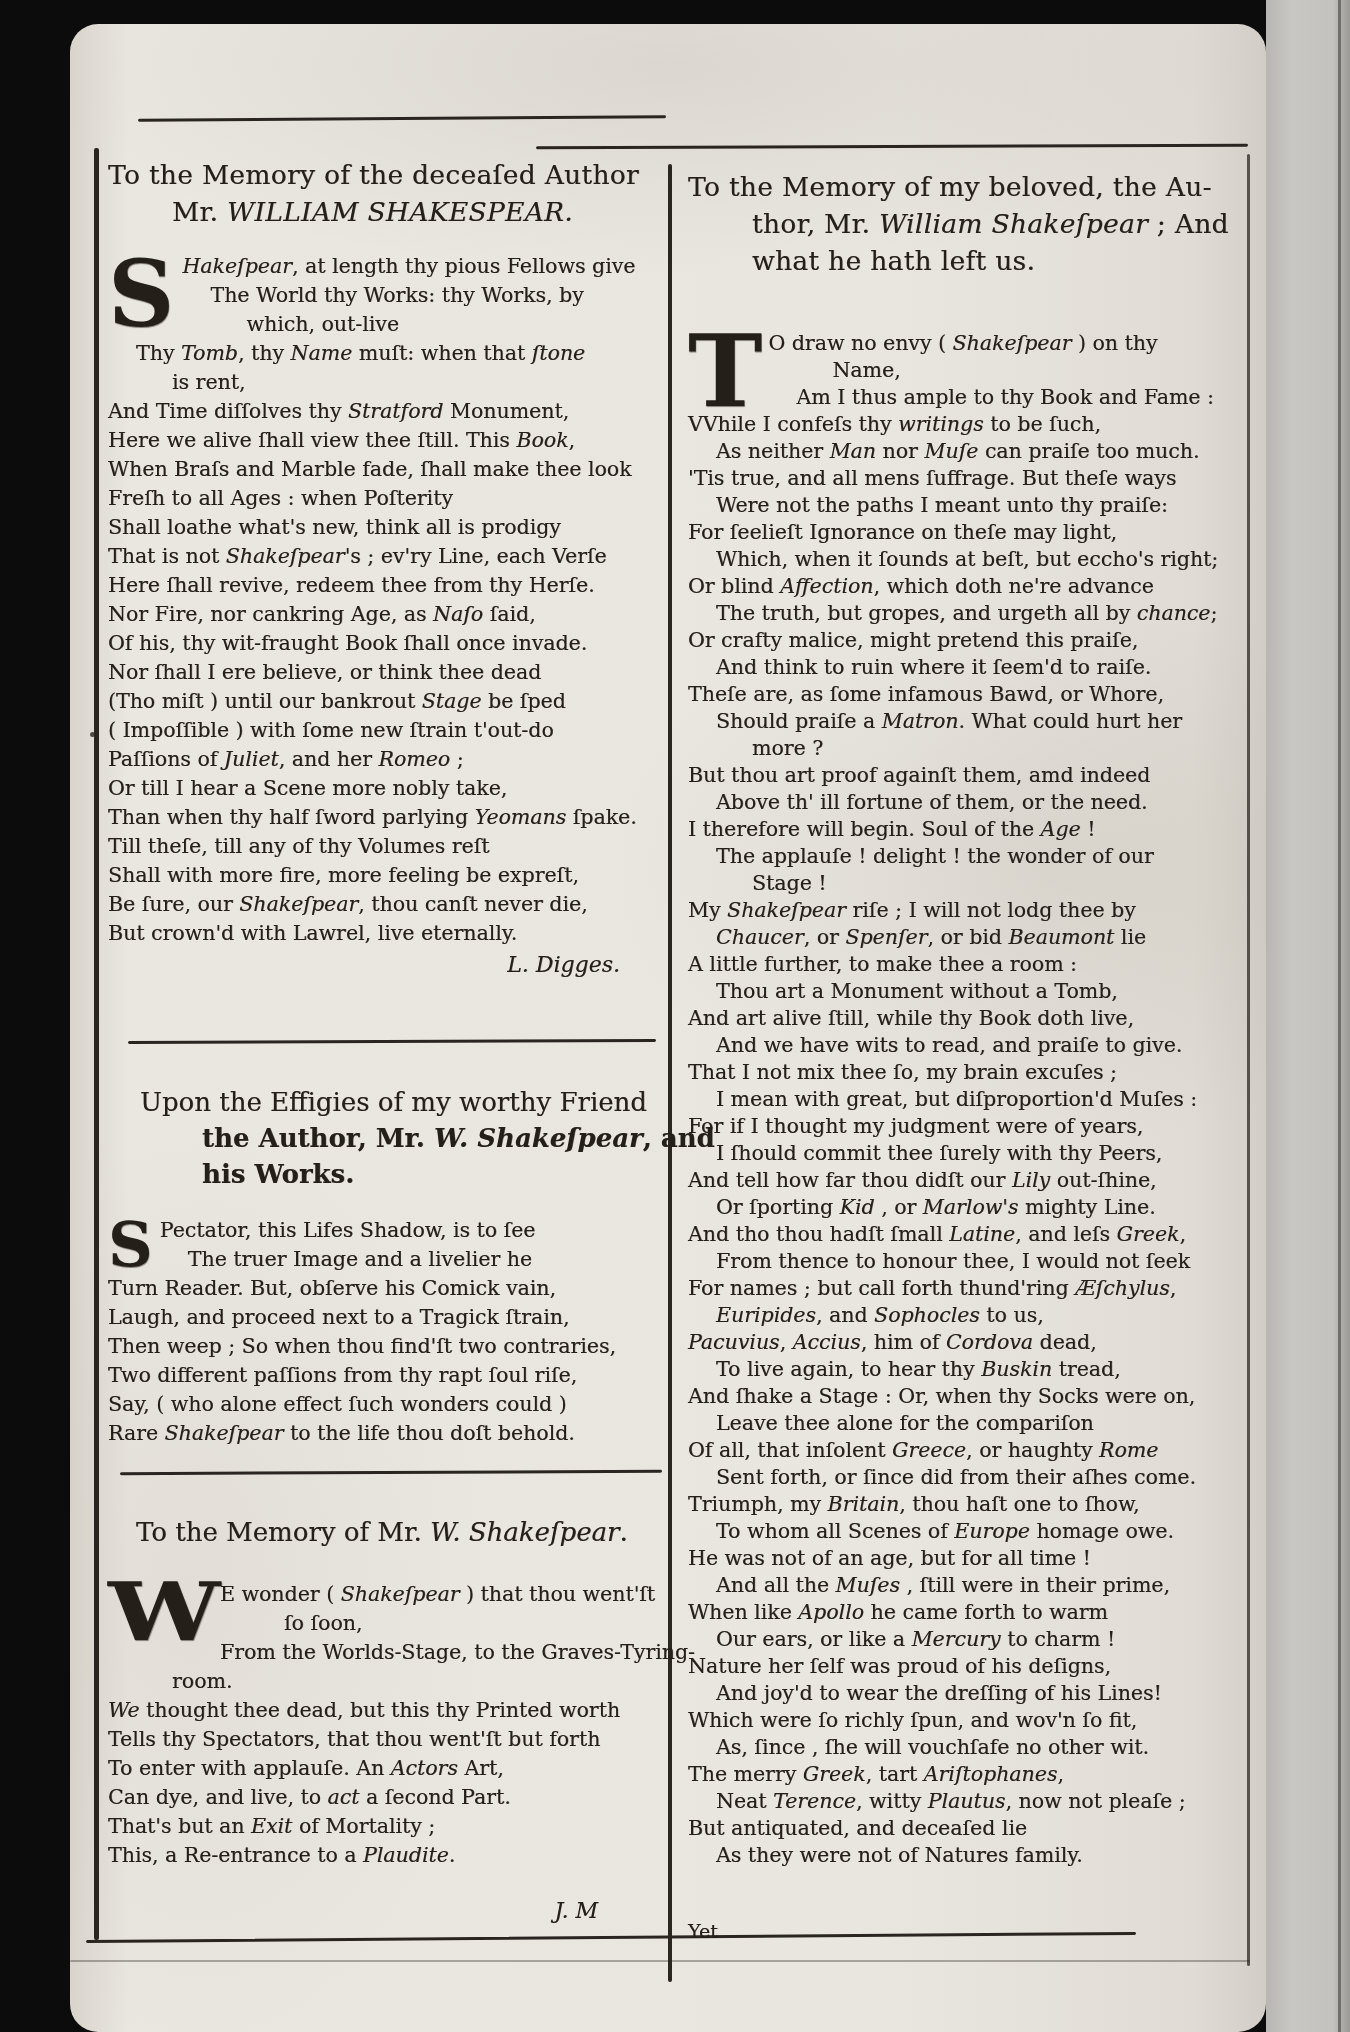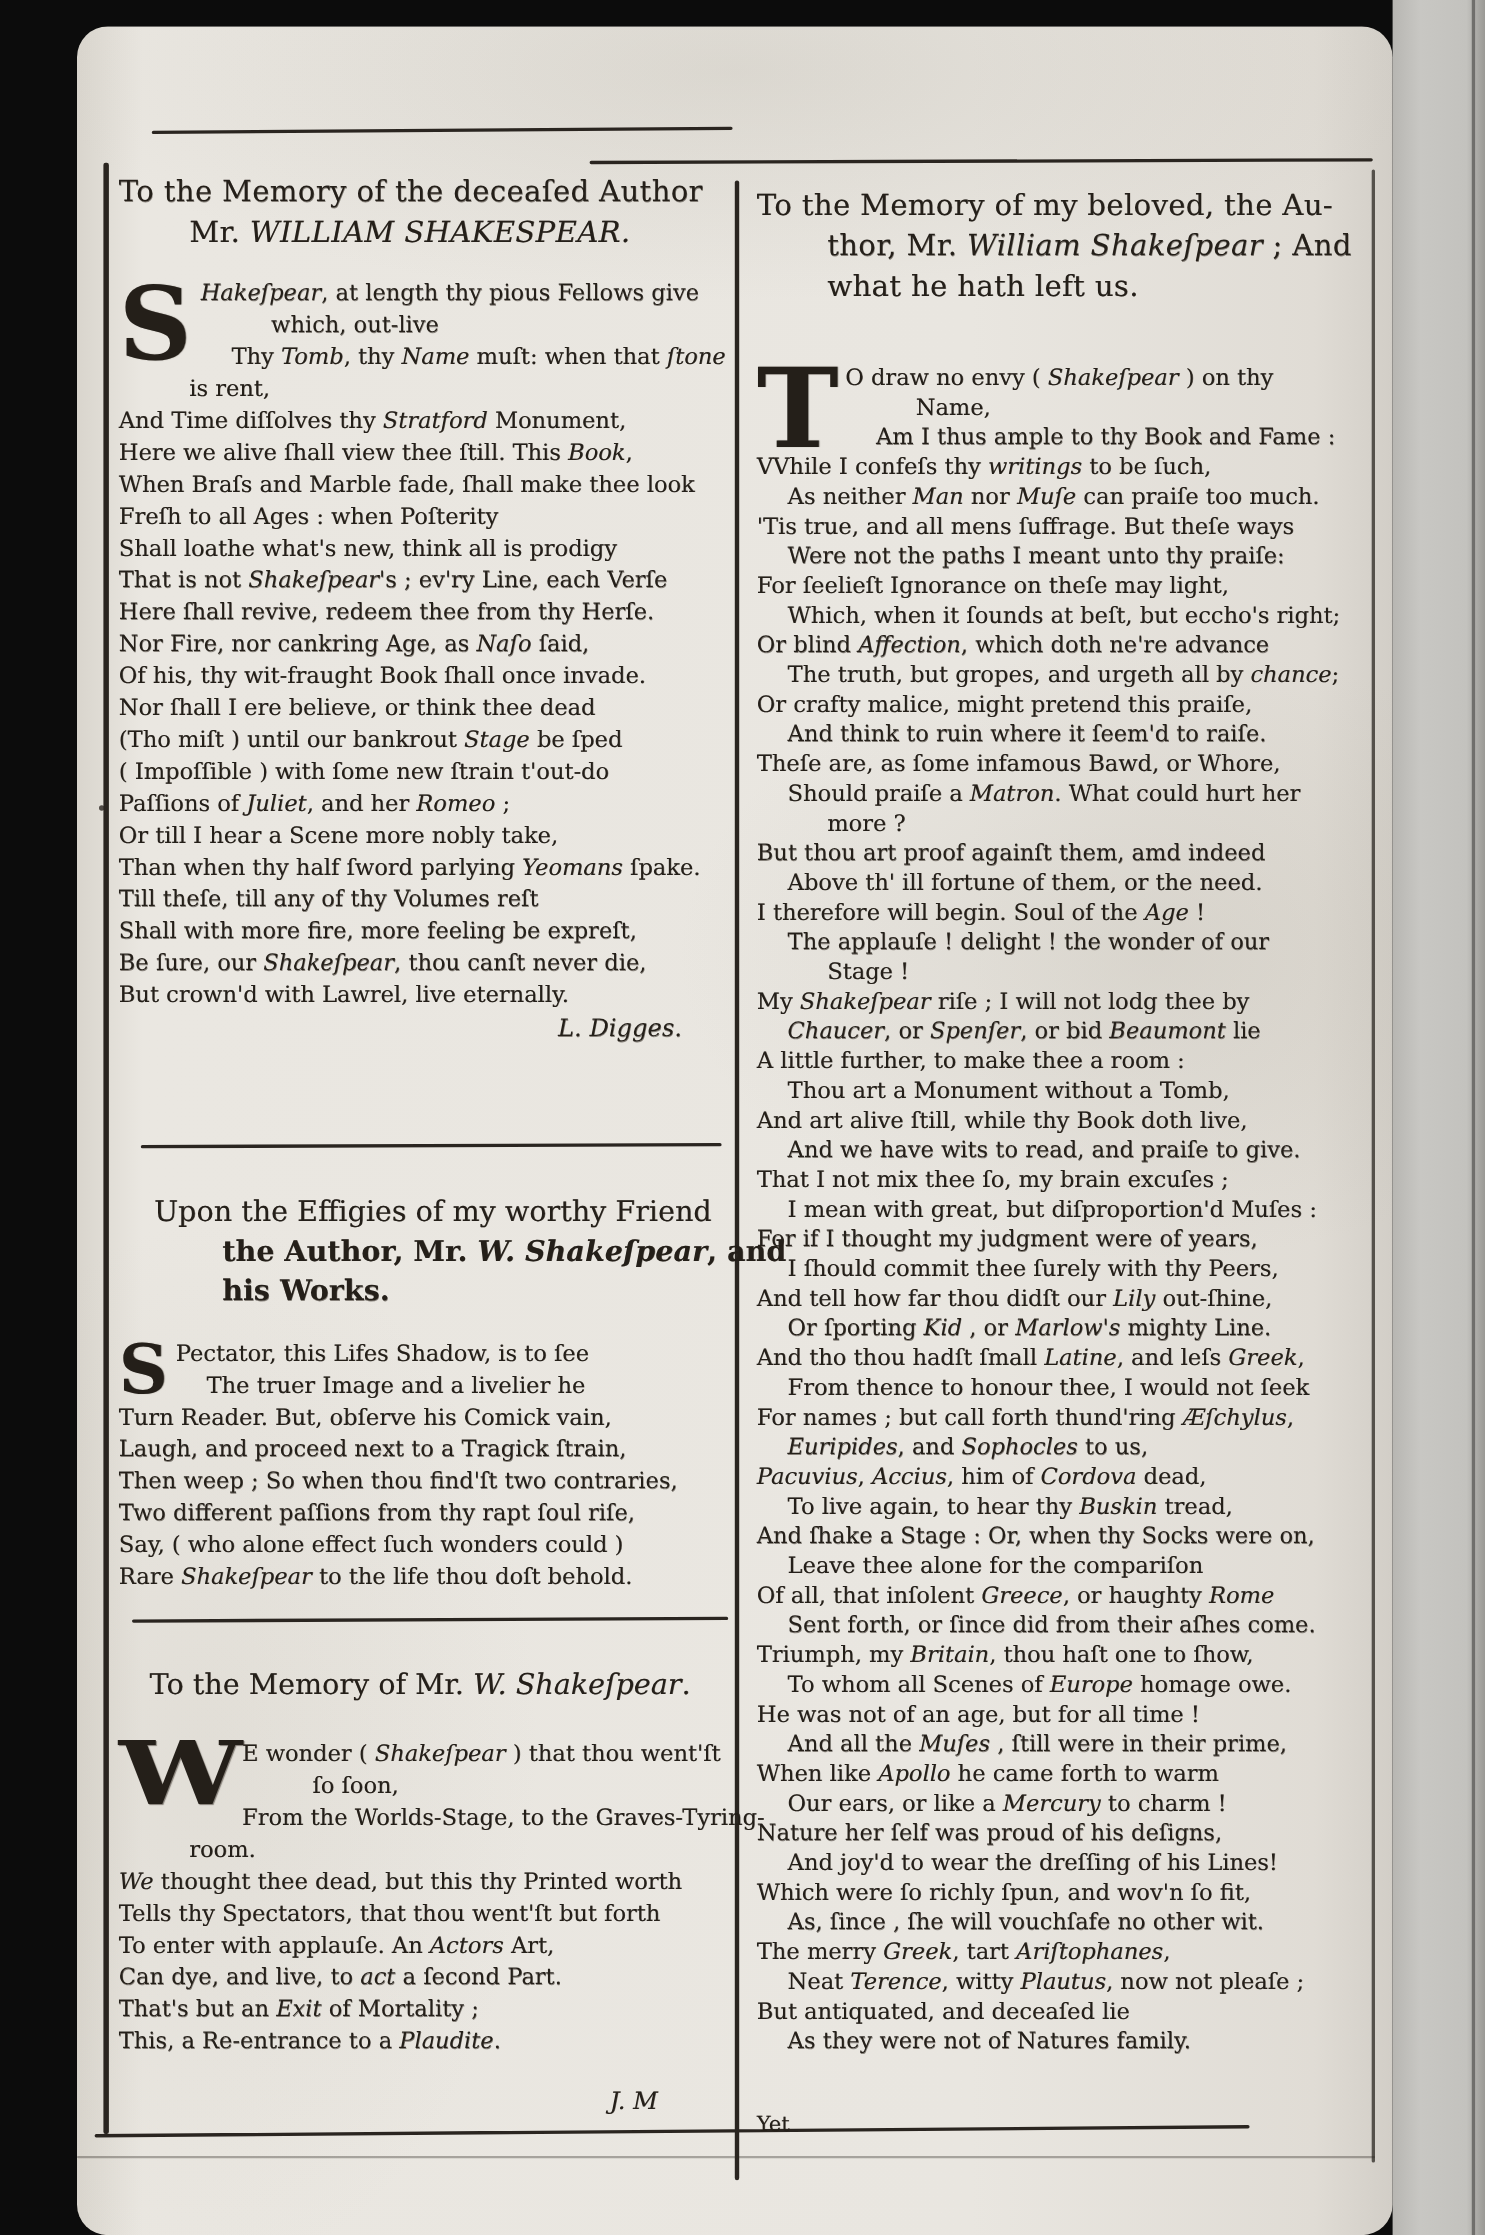--- a/index.html
+++ b/index.html
@@ -65,20 +65,21 @@
 
     <div class="abs title-main" style="left:38px;top:132px;width:552px;">
         <div class="line i0">To the Memory of the deceaſed Author</div>
         <div class="line i1">Mr. <i>WILLIAM SHAKESPEAR.</i></div>
       </div>
 
     <div class="abs poem lh-left" style="left:38px;top:228px;width:554px;">
       <span class="dc dc-s1">S</span>
       <div>
           <div class="line i0"><i>Hakeſpear</i>, at length thy pious Fellows give</div>
+          <div class="line i1">The World thy Works: thy Works, by</div>
           <div class="line i2">which, out-live</div>
           <div class="line i1">Thy <i>Tomb</i>, thy <i>Name</i> muſt: when that <i>ſtone</i></div>
           <div class="line i2">is rent,</div>
           <div class="line i0">And Time diſſolves thy <i>Stratford</i> Monument,</div>
           <div class="line i0">Here we alive ſhall view thee ſtill.  This <i>Book</i>,</div>
           <div class="line i0">When Braſs and Marble fade, ſhall make thee look</div>
           <div class="line i0">Freſh to all Ages :  when Poſterity</div>
           <div class="line i0">Shall loathe what's new, think all is prodigy</div>
           <div class="line i0">That is not <i>Shakeſpear</i>'s ;  ev'ry Line, each Verſe</div>
           <div class="line i0">Here ſhall revive, redeem thee from thy Herſe.</div>

